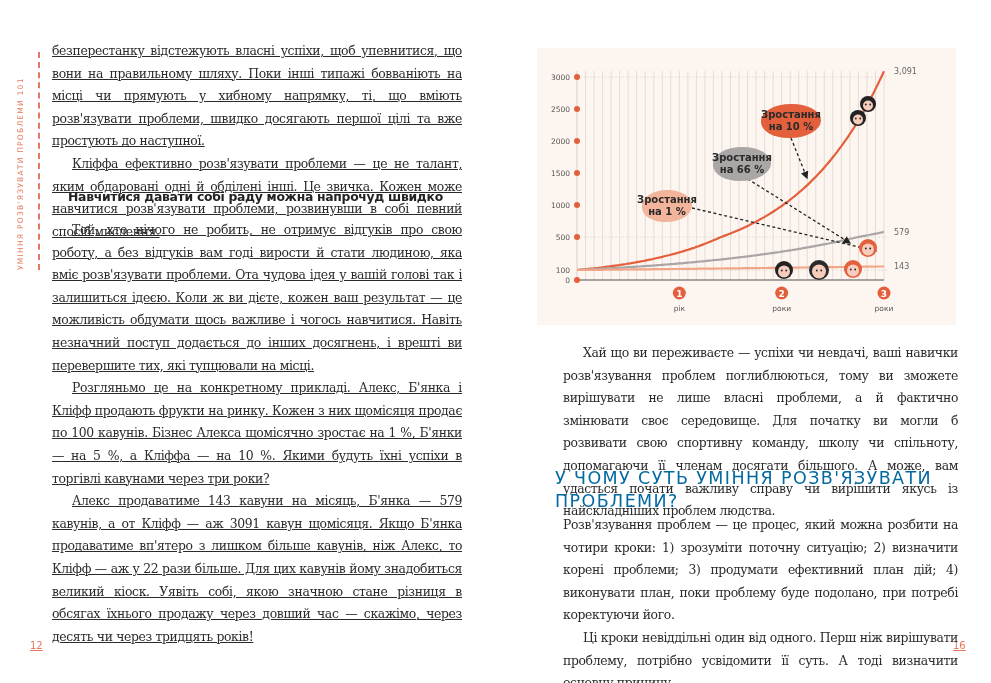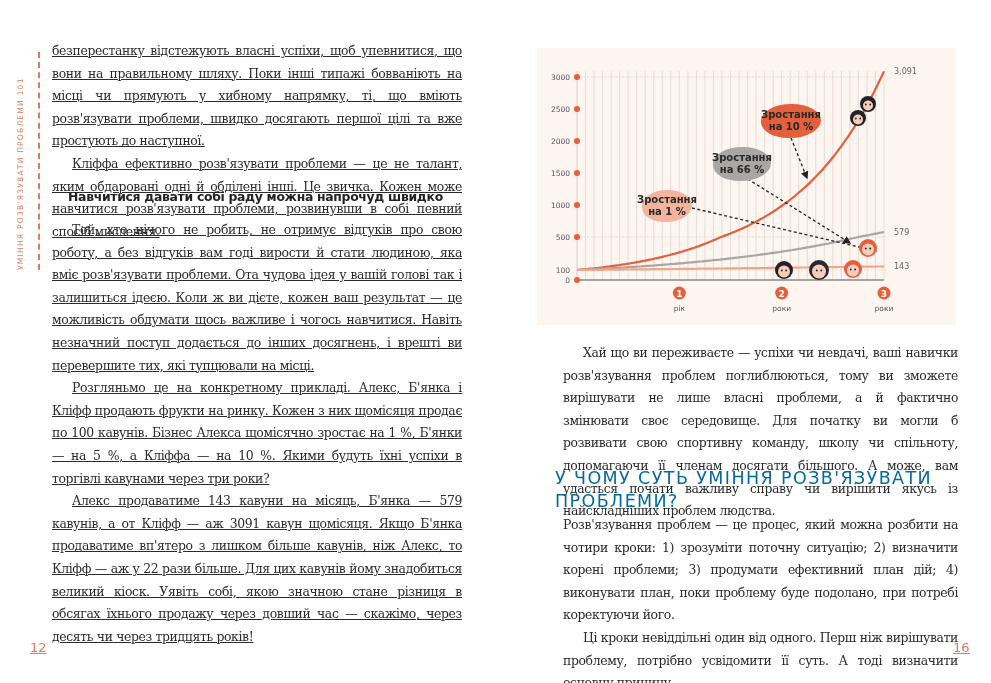--- a/index.html
+++ b/index.html
@@ -9,21 +9,21 @@
   #right-page{left:495px;width:496px;}
   .side-rule{position:absolute;left:38px;top:52px;width:0;height:218px;border-left:2px dashed #e2795c;}
   .side-label{position:absolute;left:16px;top:270px;transform-origin:0 0;transform:rotate(-90deg);white-space:nowrap;
     font-family:"DejaVu Sans","Liberation Sans",sans-serif;font-size:7.6px;letter-spacing:1.2px;color:#e2795c;}
   .text{position:absolute;font-size:12.4px;line-height:22.6px;letter-spacing:-0.35px;}
   .text p{margin:0;text-align:justify;}
   .text p.ind{text-indent:20px;}
   .text p.last{text-align-last:left;}
   .left-col{left:52px;width:410px;text-decoration:underline;}
   .subhead{position:absolute;left:56px;top:189px;font-family:"DejaVu Sans","Liberation Sans",sans-serif;font-weight:bold;font-size:12.4px;letter-spacing:-0.3px;color:#222;margin-left:12px;}
-  .page-num{position:absolute;top:640px;font-family:"DejaVu Sans","Liberation Sans",sans-serif;font-size:13px;color:#e2795c;text-decoration:underline;}
+  .page-num{position:absolute;top:640px;font-family:"DejaVu Sans","Liberation Sans",sans-serif;font-size:10px;color:#e2795c;text-decoration:underline;}
   .chart-box{position:absolute;left:537px;top:48px;width:419px;height:277px;background:#fcf5f0;}
   .chart-box svg{position:absolute;left:0;top:0;}
   .bubble{position:absolute;border-radius:50% 48% 52% 46%;display:flex;align-items:center;justify-content:center;text-align:center;
     font-family:"DejaVu Sans","Liberation Sans",sans-serif;font-weight:bold;font-size:10px;line-height:12px;color:#2a2a2a;}
   .right-col{left:68px;width:395px;}
   .section-title{position:absolute;left:60px;top:467px;width:380px;font-family:"DejaVu Sans","Liberation Sans",sans-serif;font-size:17.5px;line-height:23px;letter-spacing:1.4px;color:#0369a1;text-transform:uppercase;font-weight:normal;}
 </style>
 </head>
 <body>
 

